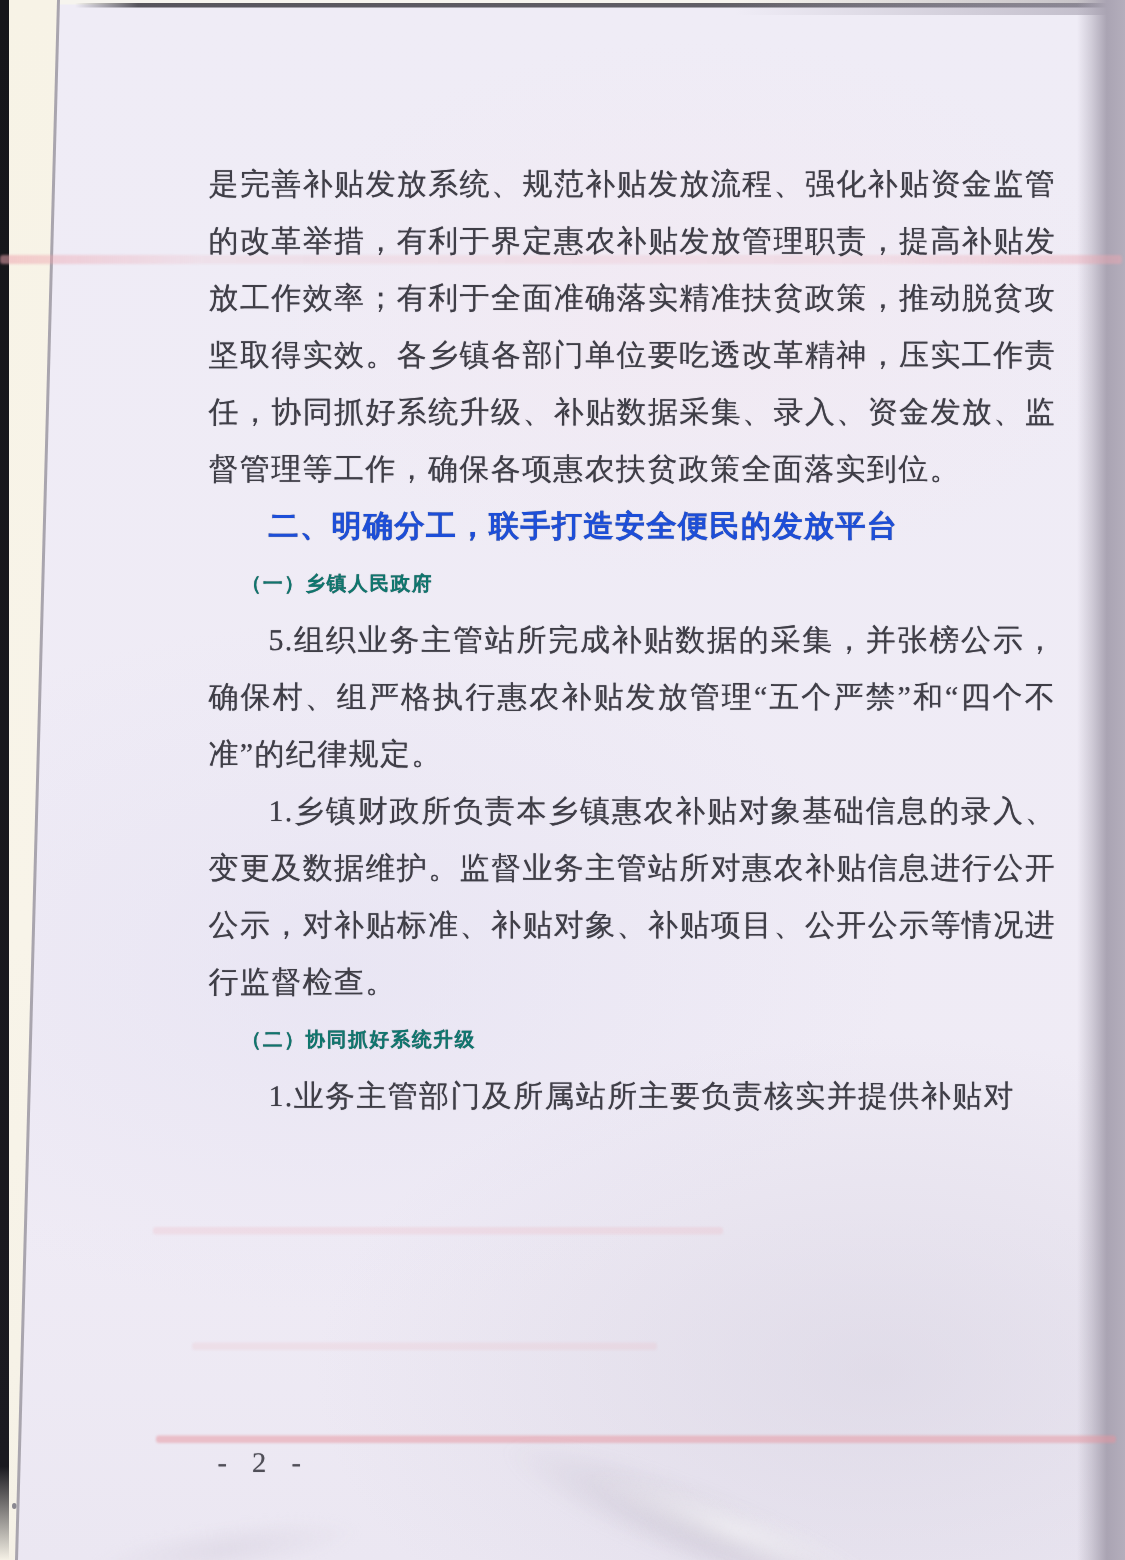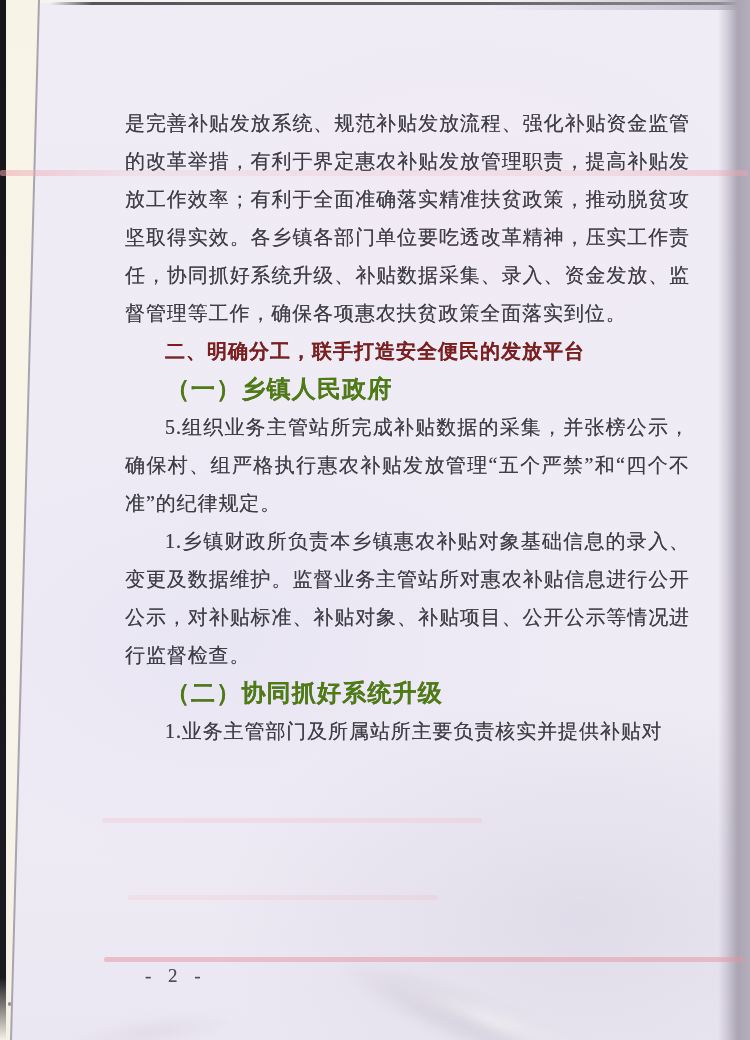--- a/index.html
+++ b/index.html
@@ -72,37 +72,37 @@
     transform:rotate(20deg);filter:blur(3px);
   }
   .wrinkle-3{
     position:absolute;left:40px;top:1008px;width:220px;height:50px;
     background:radial-gradient(55% 45% at 50% 50%, rgba(214,208,222,.5), rgba(214,208,222,0) 75%);
     transform:rotate(-8deg);filter:blur(3px);
   }
 
   
   .doc{
-    position:absolute;left:125px;top:104px;width:565px;
+    position:absolute;left:139px;top:104px;width:565px;
     font-size:20px;line-height:38px;letter-spacing:.9px;
     color:#3f3e47;
     text-shadow:0 0 .5px rgba(63,62,71,.75);
     text-align:justify;
   }
   .doc p,.doc h2,.doc h3{margin:0;padding:0;}
   .para{text-indent:2em;}
   .para-cont{text-indent:0;}
   .h-num{
     font-family:"Liberation Sans","DejaVu Sans",sans-serif;
     font-weight:700;font-size:20px;line-height:38px;letter-spacing:1px;
-    color:#7f1d1d;text-indent:2em;text-align:left;
+    color:#1d4ed8;text-indent:2em;text-align:left;
   }
   .h-sub{
-    font-weight:700;font-size:24px;line-height:38px;letter-spacing:1.2px;
-    color:#4d7c0f;text-indent:1.7em;text-align:left;
+    font-weight:700;font-size:13px;line-height:38px;letter-spacing:1.2px;
+    color:#0f766e;text-indent:1.7em;text-align:left;
   }
 
   
   .pageno{
     position:absolute;left:145px;top:965px;
     font-size:19px;letter-spacing:6px;color:#504f58;
     text-shadow:0 0 .5px rgba(80,79,88,.7);
   }
 </style>
 </head>

